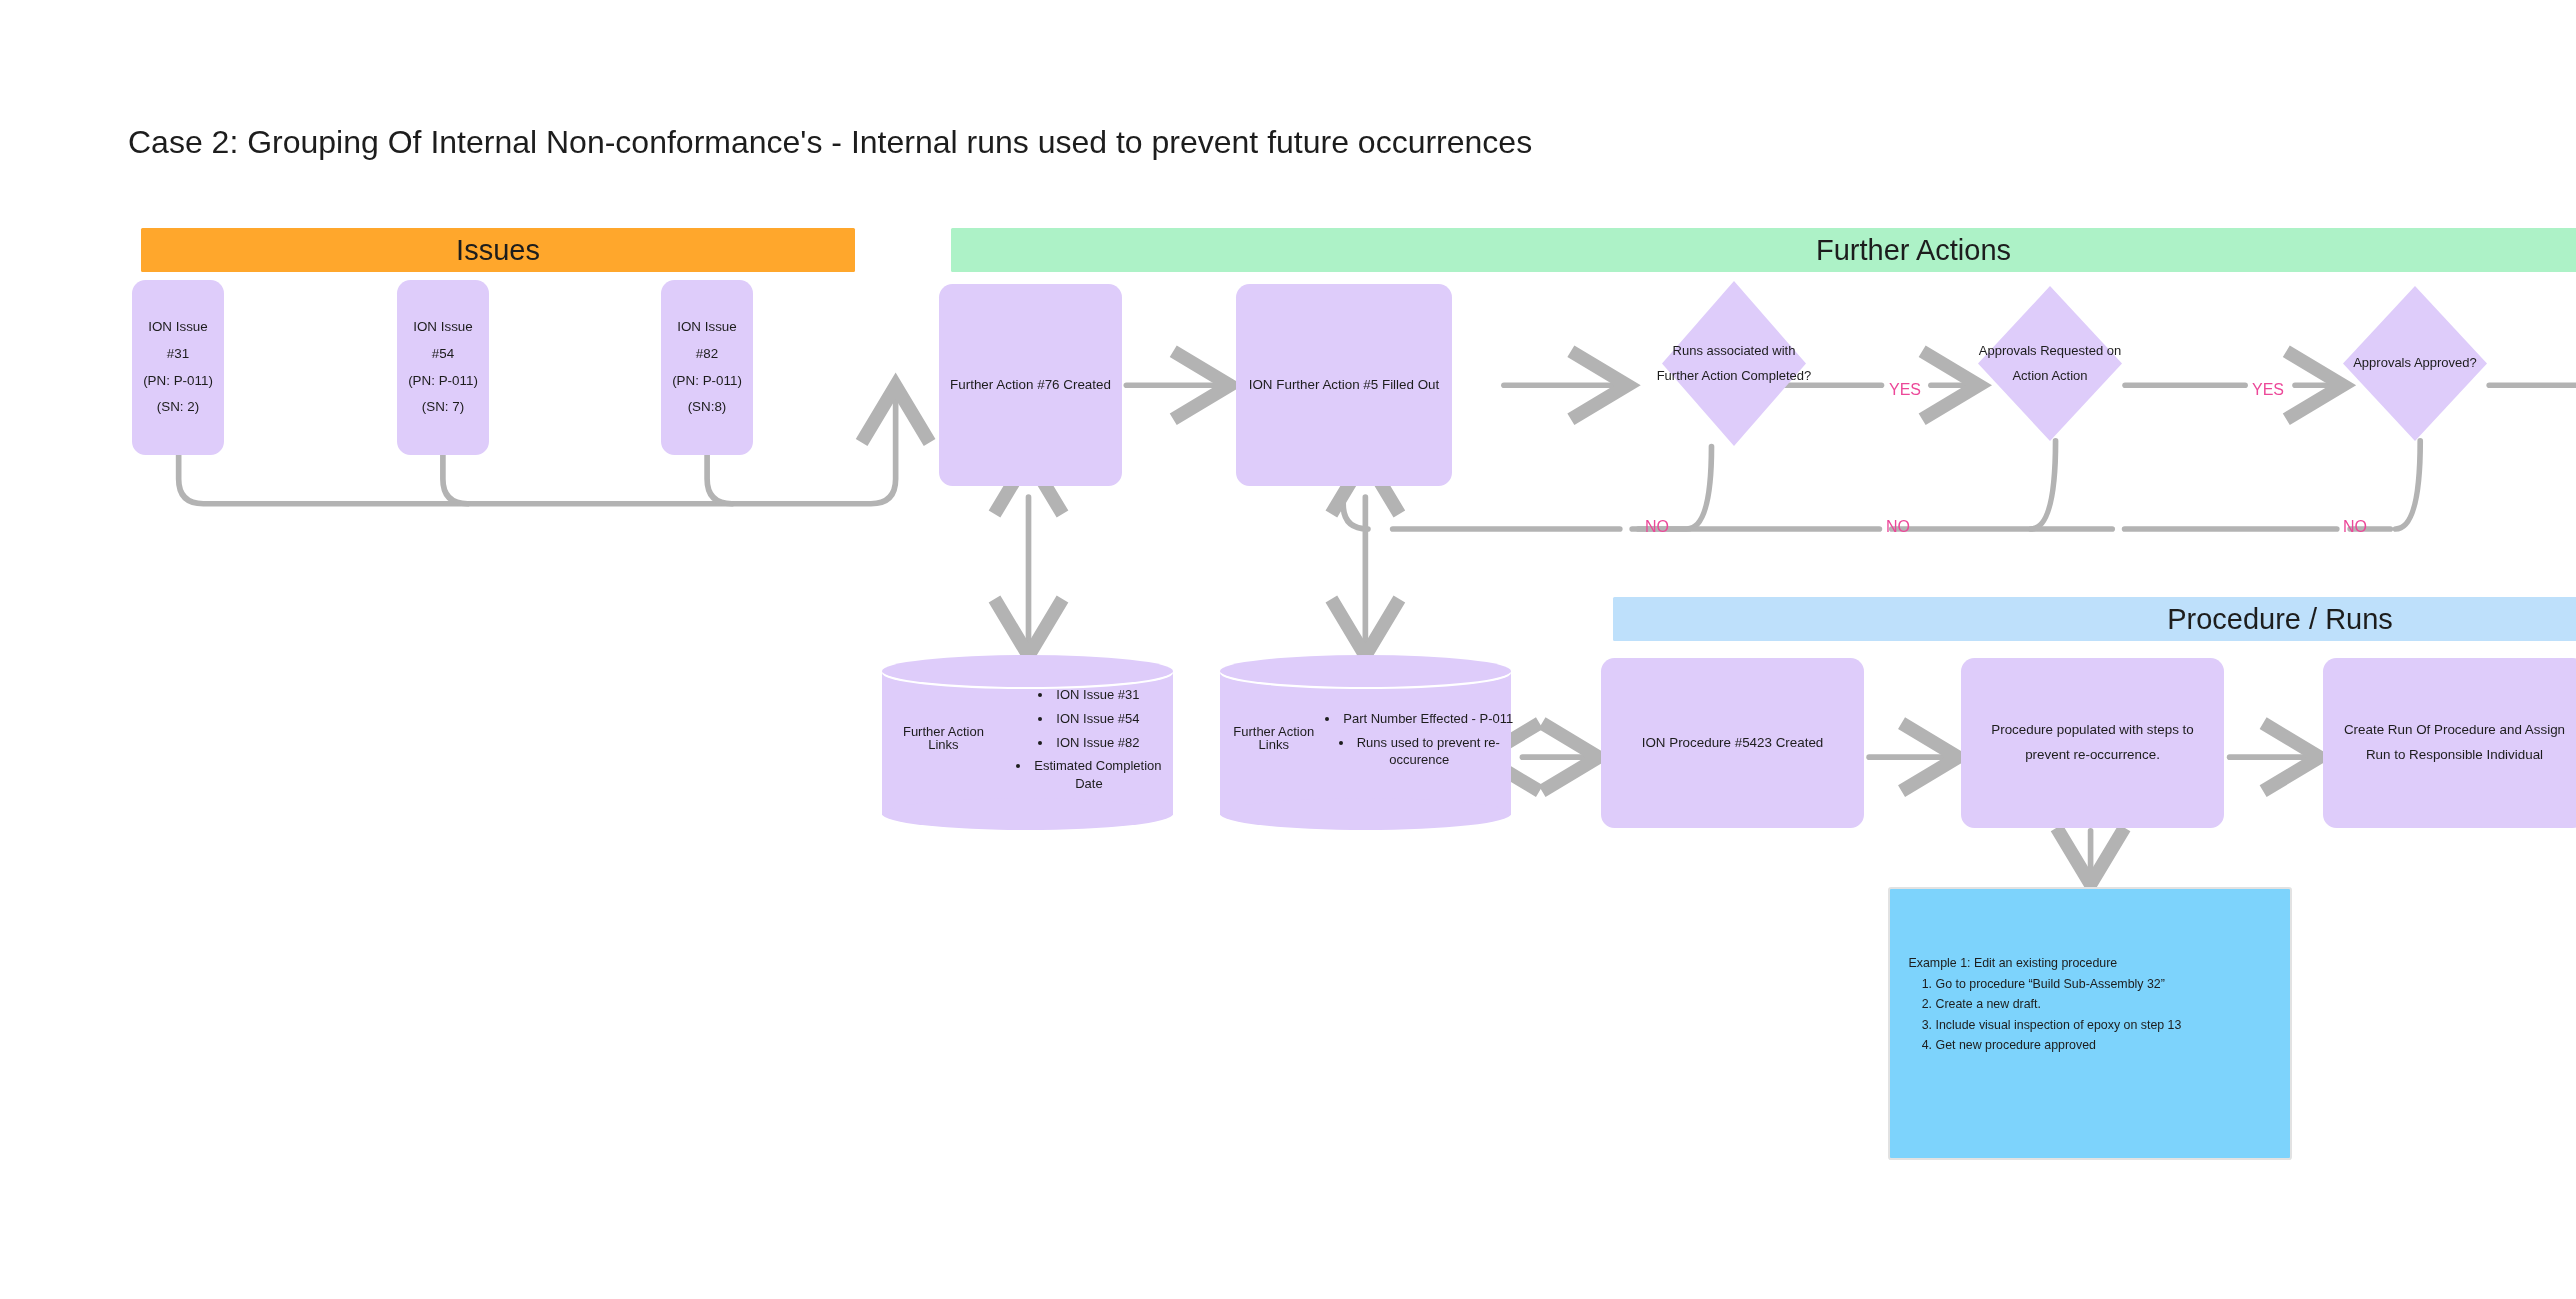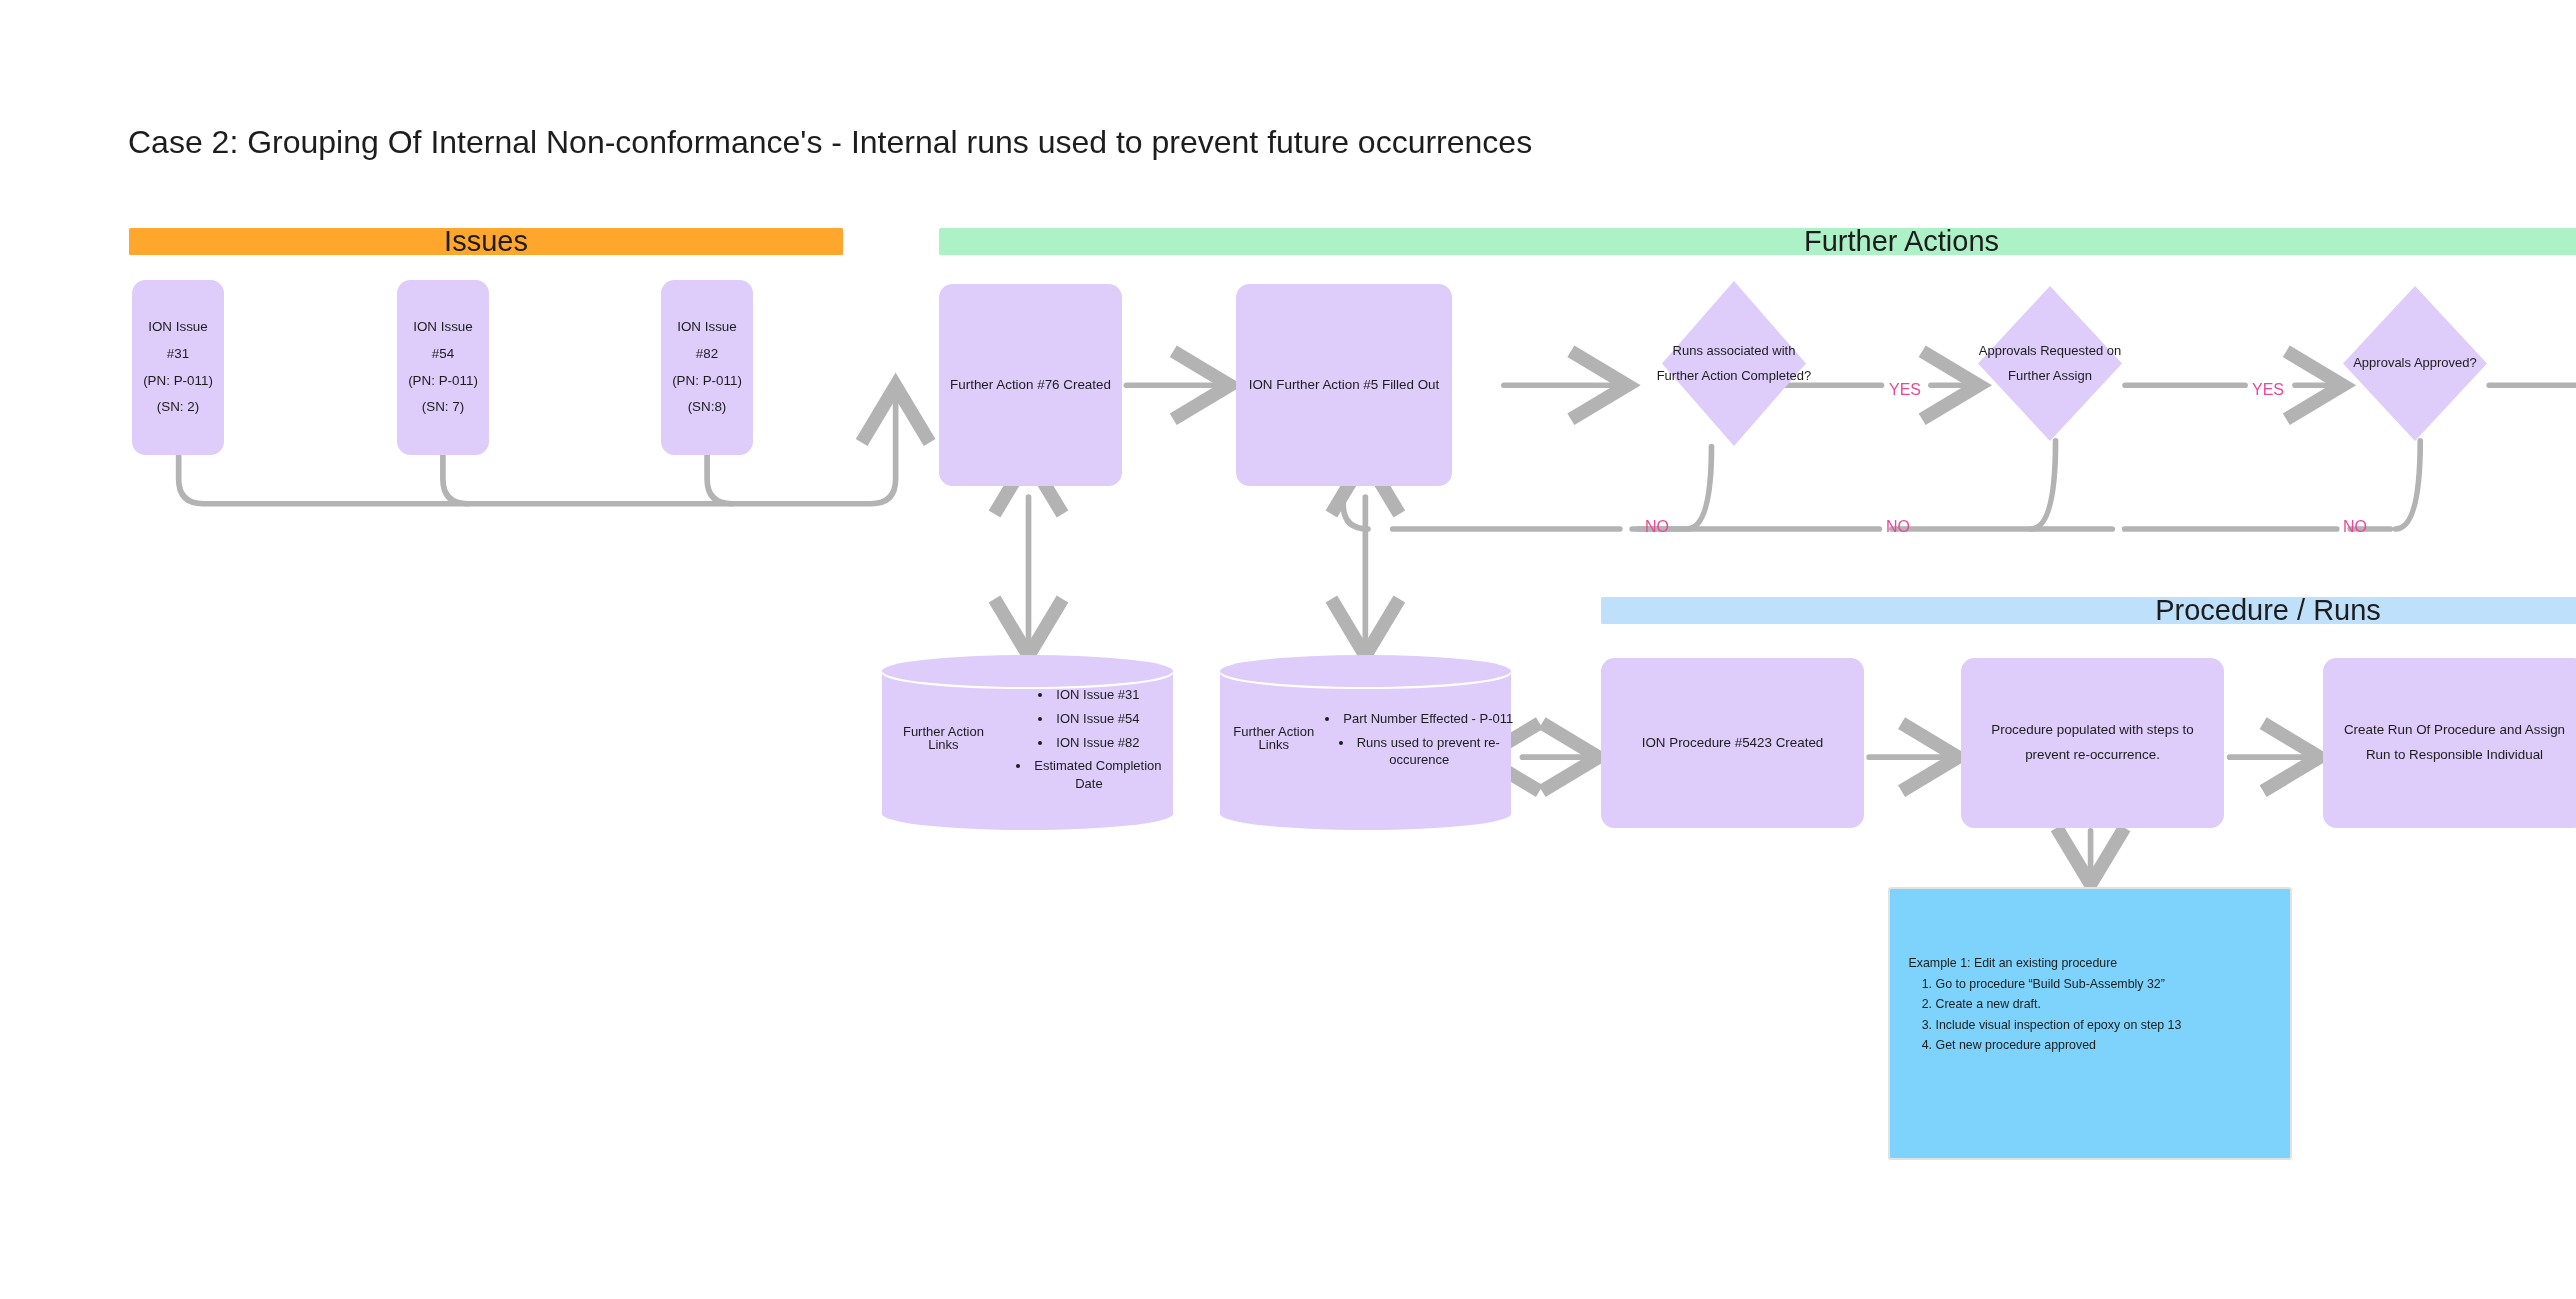--- a/index.html
+++ b/index.html
@@ -6,21 +6,21 @@
   body{width:3116px;height:1299px;position:relative;font-family:"Liberation Sans",sans-serif;color:#1d1d1d;overflow:hidden;}
   #canvas{position:absolute;left:0;top:0;width:3116px;height:1299px;}
   .abs{position:absolute;box-sizing:border-box;}
 
   
   #title{left:128px;top:124px;font-size:32px;line-height:1.15;white-space:nowrap;}
   #title .strong{font-weight:normal;}
   #title .light{font-weight:normal;}
 
   
-  .band{height:27px;display:flex;align-items:center;justify-content:center;border-radius:1.5px;}
+  .band{height:44px;display:flex;align-items:center;justify-content:center;border-radius:1.5px;margin-left:12px;}
   .band-label{font-size:29px;font-weight:normal;color:#1d1d1d;letter-spacing:0px;}
   #band-issues{left:129px;top:228px;width:714px;background:#FFA72C;}
   #band-further{left:939px;top:228px;width:2049px;background:#ADF2C7;}
   #band-procedure{left:1601px;top:597px;width:1386px;background:#BEE0FB;}
   #band-issues .band-label{margin-left:0px;}
   #band-further .band-label{transform:translateX(-62px);}
   #band-procedure .band-label{transform:translateX(-26px);}
 
   
   .node{background:#DECCFA;border-radius:13.4px;display:flex;align-items:center;justify-content:center;text-align:center;}
@@ -179,21 +179,21 @@
   <div class="abs node" id="fa-filled">
     <div class="txt">ION Further Action #5 Filled Out</div>
   </div>
 
   <div class="abs diamond" id="dia-runs">
     <div class="dshape"></div>
     <div class="dtxt">Runs associated with Further Action Completed?</div>
   </div>
   <div class="abs diamond" id="dia-appr-req">
     <div class="dshape"></div>
-    <div class="dtxt">Approvals Requested on Further Assign</div>
+    <div class="dtxt">Approvals Requested on Action Action</div>
   </div>
   <div class="abs diamond" id="dia-approved">
     <div class="dshape"></div>
     <div class="dtxt">Approvals Approved?</div>
   </div>
 
   <div class="abs edge-label" id="lbl-yes-1">YES</div>
   <div class="abs edge-label" id="lbl-yes-2">YES</div>
 
   <div class="abs edge-label" id="lbl-no-1">NO</div>

